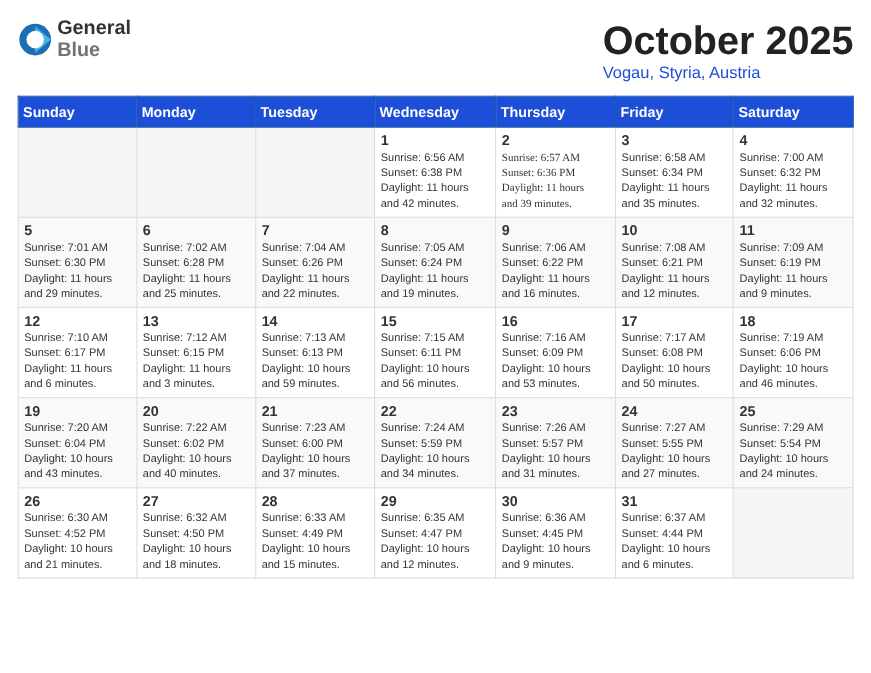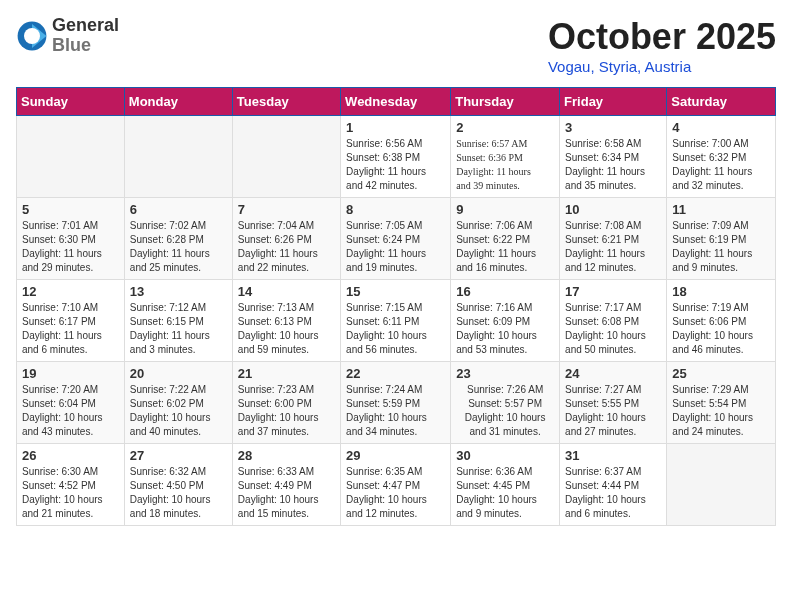--- a/index.html
+++ b/index.html
@@ -51,21 +51,21 @@
     .subtitle {
       font-size: 15px;
       color: #1d4ed8;
     }
     .calendar {
       width: 100%;
       border-collapse: collapse;
       border: 1px solid #ccc;
     }
     .calendar th {
-      background-color: #be185d;
+      background-color: #1d4ed8;
       color: #fff;
       font-size: 13px;
       font-weight: bold;
       padding: 6px 4px;
       text-align: left;
       border: 1px solid #1a5aaa;
     }
     .calendar td {
       vertical-align: top;
       border: 1px solid #ddd;
@@ -292,21 +292,21 @@
         </td>
         <td>
           <span class="day-number">22</span>
           <div class="day-info" style="white-space: pre-line;">Sunrise: 7:24 AM
 Sunset: 5:59 PM
 Daylight: 10 hours
 and 34 minutes.</div>
         </td>
         <td>
           <span class="day-number">23</span>
-          <div class="day-info" style="white-space: pre-line; text-align: center;">Sunrise: 7:26 AM
+          <div class="day-info" style="white-space: pre-line;">Sunrise: 7:26 AM
 Sunset: 5:57 PM
 Daylight: 10 hours
 and 31 minutes.</div>
         </td>
         <td>
           <span class="day-number">24</span>
           <div class="day-info" style="white-space: pre-line;">Sunrise: 7:27 AM
 Sunset: 5:55 PM
 Daylight: 10 hours
 and 27 minutes.</div>

